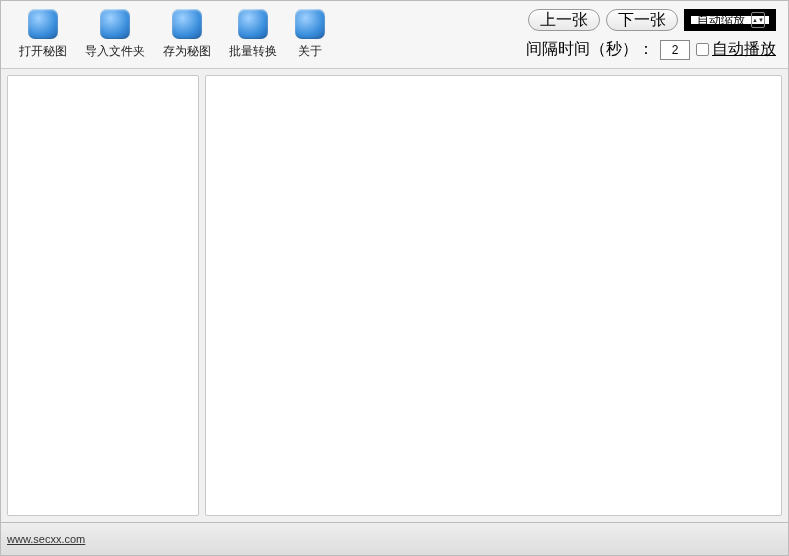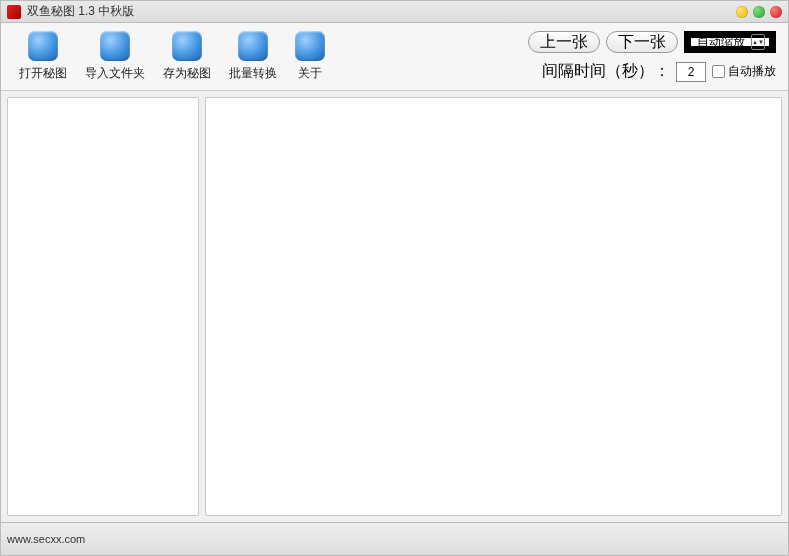--- a/index.html
+++ b/index.html
@@ -16,40 +16,33 @@
   .tb-left { display: flex; gap: 18px; padding-left: 10px; }
   .tb-item { display: flex; flex-direction: column; align-items: center; font-size: 12px; color: #222; cursor: pointer; }
   .tb-icon { width: 30px; height: 30px; border-radius: 7px; background: radial-gradient(circle at 35% 30%, #9ed0ff, #3a8edc 60%, #1d5fa8); box-shadow: inset 0 1px 2px rgba(255,255,255,.7), inset 0 -1px 2px rgba(0,0,0,.2); margin-bottom: 4px; display:flex; align-items:center; justify-content:center; color:#e8f4ff; font-size:14px; font-weight:bold; }
   .tb-right { margin-left: auto; display: flex; flex-direction: column; gap: 8px; align-items: flex-end; padding-right: 4px; }
   .tb-right-row { display: flex; align-items: center; gap: 6px; }
   .pill-btn { min-width: 72px; height: 22px; border: 1px solid #999; border-radius: 11px; background: linear-gradient(#fdfdfd,#e8e8e8); font-size: 16px; display: flex; align-items: center; justify-content: center; cursor: pointer; box-shadow: 0 1px 0 #fff inset; }
   .dropdown { height: 22px; border: 7px solid #000000; background: #fff; font-size: 12px; display: flex; align-items: center; padding: 0 4px 0 6px; cursor: pointer; }
   .dd-arrows { margin-left: 6px; width: 14px; height: 16px; border: 1px solid #888; border-radius: 2px; display:flex; flex-direction:column; align-items:center; justify-content:center; font-size:6px; line-height:6px; color:#333; }
   .interval-label { font-size: 16px; }
   .interval-input { width: 30px; height: 20px; border: 1px solid #888; background: #fff; font-size: 12px; text-align: center; }
-  .chk { display: flex; align-items: center; font-size: 12px; gap: 3px; cursor: pointer; }
+  .chk { display: flex; align-items: center; font-size: 16px; gap: 3px; cursor: pointer; text-decoration: underline; }
   .chk-box { width: 13px; height: 13px; border: 1px solid #888; background: #fff; border-radius: 2px; }
   .content { flex: 1; display: flex; gap: 6px; padding: 6px; }
   .panel { background: #fff; border: 1px solid #c8c8c8; border-radius: 2px; }
   .panel-left { width: 192px; }
   .panel-right { flex: 1; }
-  .statusbar { height: 20px; background: linear-gradient(#eee,#ddd); border-top: 1px solid #bbb; font-size: 11px; color: #333; display: flex; align-items: center; padding: 16px 6px; }
+  .statusbar { height: 20px; background: linear-gradient(#eee,#ddd); border-top: 1px solid #bbb; font-size: 11px; color: #333; display: flex; align-items: center; padding: 16px 6px; text-decoration: underline; }
 </style>
 </head>
 <body>
 
 <div class="window">
 
-  <div class="titlebar">
-    <div class="app-icon"></div>
-    <div class="title-text">双鱼秘图 1.3 中秋版</div>
-    <div class="win-dot dot-min"></div>
-    <div class="win-dot dot-max"></div>
-    <div class="win-dot dot-close"></div>
-  </div>
 
   <div class="toolbar">
     <div class="tb-left">
       <div class="tb-item">
         <div class="tb-icon"></div>
         <span>打开秘图</span>
       </div>
       <div class="tb-item">
         <div class="tb-icon"></div>
         <span>导入文件夹</span>

